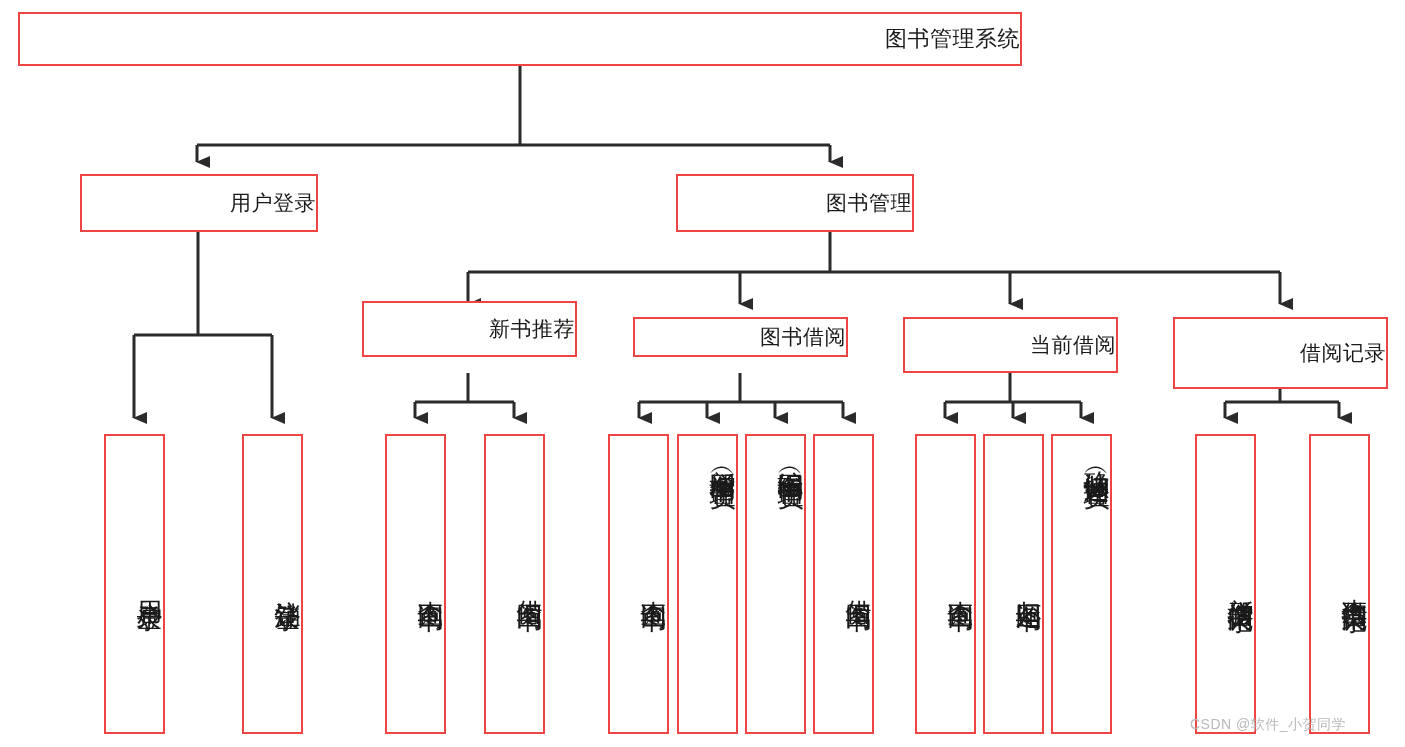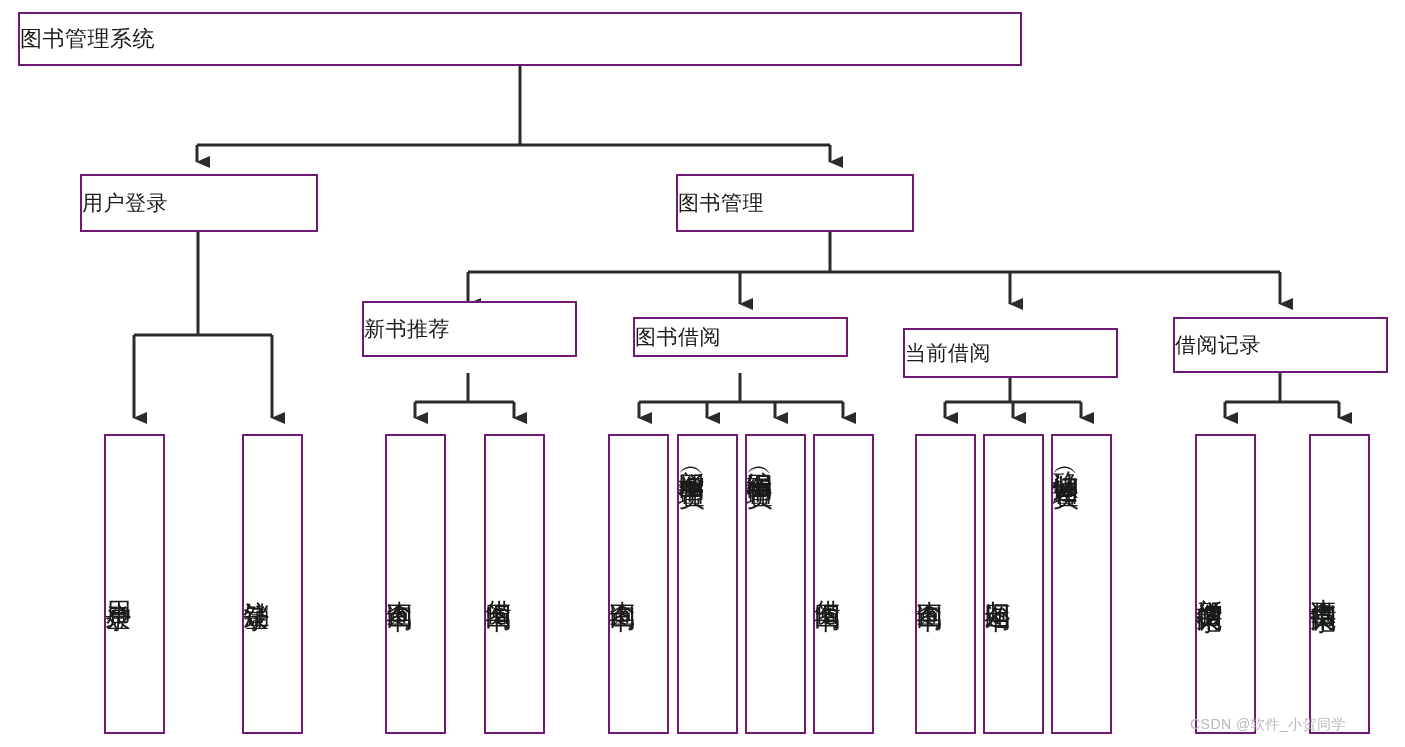--- a/index.html
+++ b/index.html
@@ -22,24 +22,24 @@
     left: 0;
     top: 0;
     width: 1405px;
     height: 747px;
     pointer-events: none;
   }
   .node {
     position: absolute;
     box-sizing: border-box;
     background: #ffffff;
-    border: 2px solid #701a75;
+    border: 2px solid #ef4444;
     display: flex;
     align-items: center;
-    justify-content: flex-start;
+    justify-content: flex-end;
     color: #1a1a1a;
   }
   .node .lbl {
     display: block;
     text-align: center;
     line-height: 1.12;
     white-space: pre;
   }
   .node.horiz .lbl {
     font-size: 21px;
@@ -138,24 +138,24 @@
   <div class="node horiz" style="left:676px; top:174px; width:238px; height:58px;">
     <span class="lbl">图书管理</span>
   </div>
 
   <div class="node horiz" style="left:362px; top:301px; width:215px; height:56px;">
     <span class="lbl">新书推荐</span>
   </div>
   <div class="node horiz" style="left:633px; top:317px; width:215px; height:40px;">
     <span class="lbl">图书借阅</span>
   </div>
-  <div class="node horiz" style="left:903px; top:328px; width:215px; height:50px;">
+  <div class="node horiz" style="left:903px; top:317px; width:215px; height:56px;">
     <span class="lbl">当前借阅</span>
   </div>
-  <div class="node horiz" style="left:1173px; top:317px; width:215px; height:56px;">
+  <div class="node horiz" style="left:1173px; top:317px; width:215px; height:72px;">
     <span class="lbl">借阅记录</span>
   </div>
 
   <div class="node vert mid" style="left:104px; top:434px; width:61px; height:300px;">
     <span class="lbl">用户登录</span>
   </div>
   <div class="node vert mid" style="left:242px; top:434px; width:61px; height:300px;">
     <span class="lbl">注销登录</span>
   </div>
 

